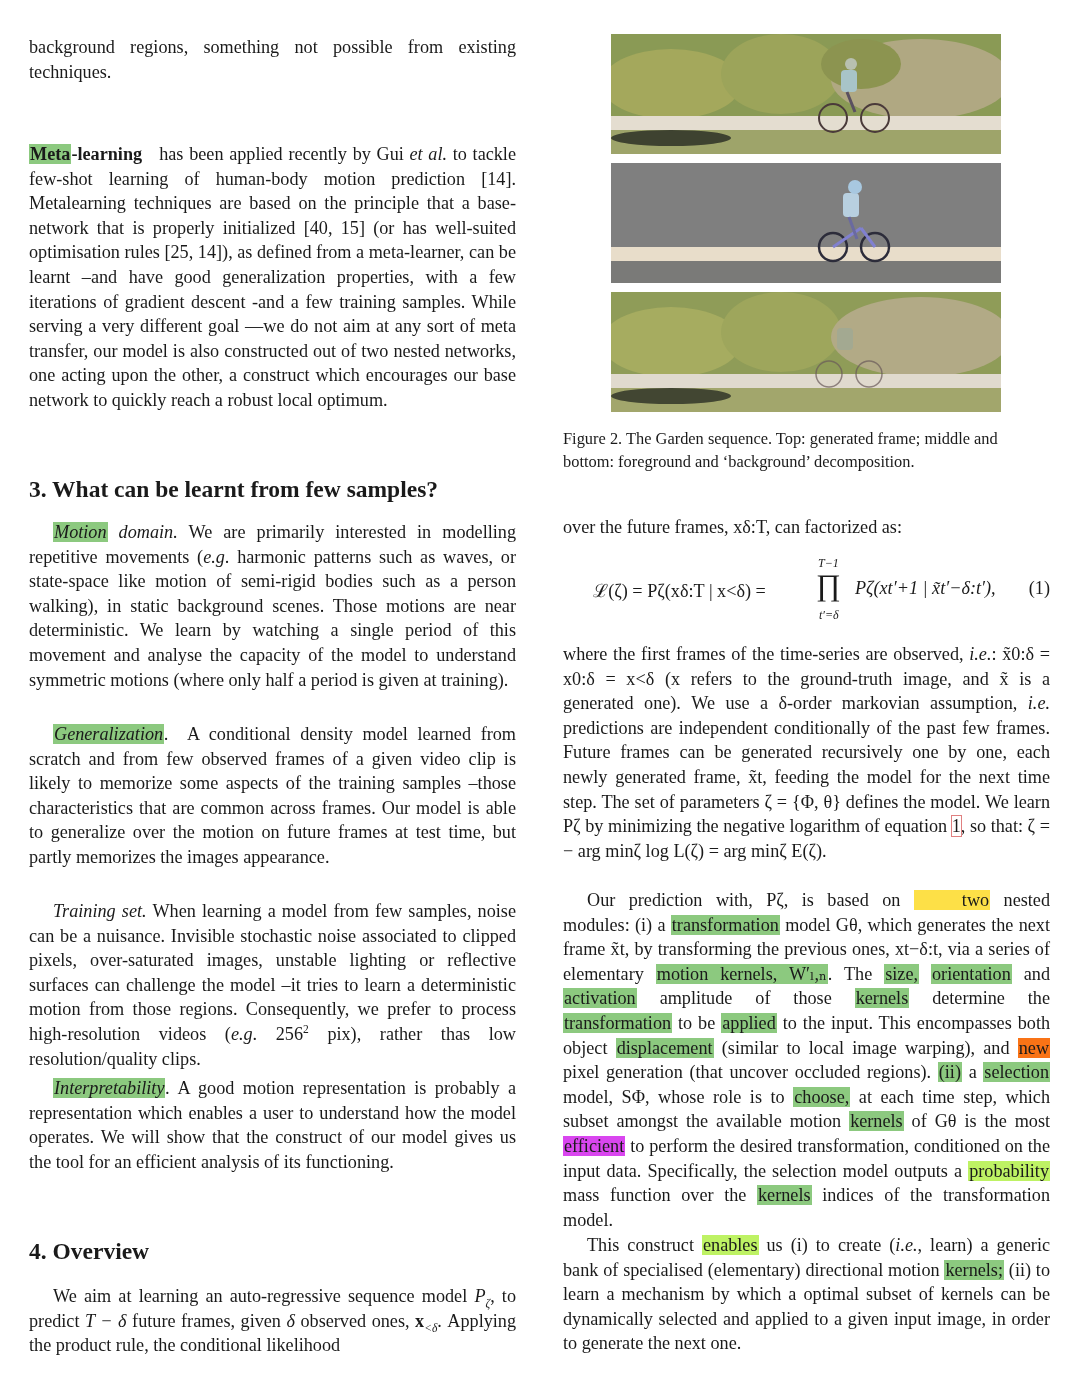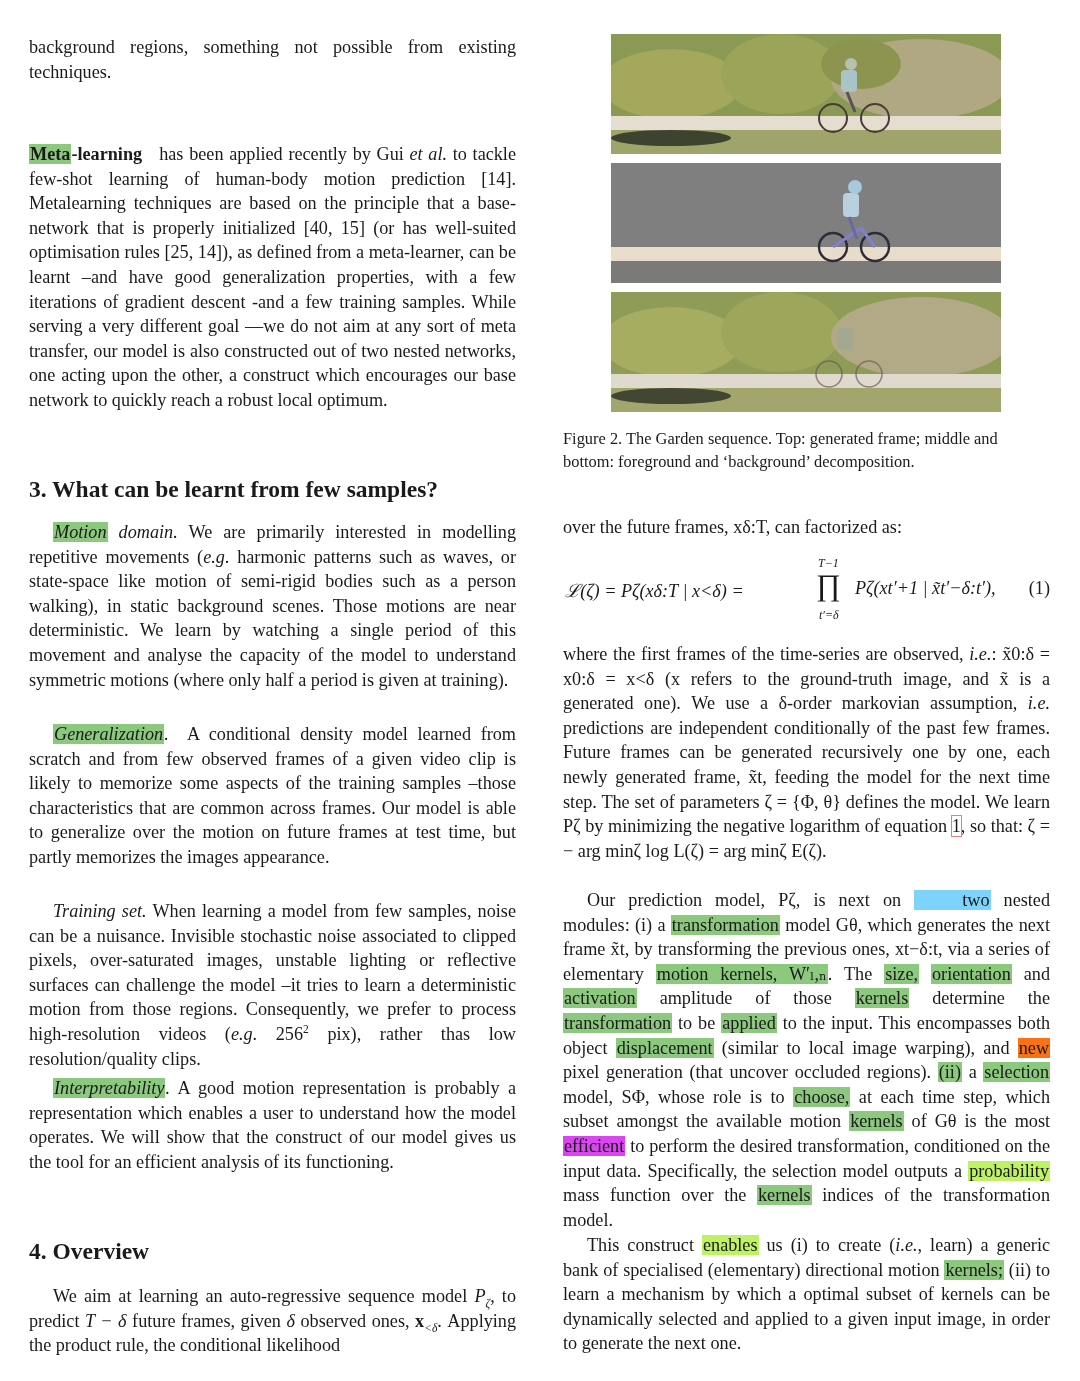--- a/index.html
+++ b/index.html
@@ -126,40 +126,40 @@
   </svg>
 </div>
 
 <div class="col right">
   <p class="caption" style="position:absolute; top:427px; width:487px;">Figure 2. The Garden sequence. Top: generated frame; middle and bottom: foreground and ‘background’ decomposition.</p>
 
   <p class="txt" style="position:absolute; top:515px; width:487px;">over the future frames, xδ:T, can factorized as:</p>
 </div>
 
 <div class="eq" style="top:556px; height:70px;">
-  <div style="position:absolute; left:2px; top:22px; font-style:italic;">ℒ(ζ) = Pζ(xδ:T | x&lt;δ) = </div>
+  <div style="position:absolute; left:30px; top:22px; ">ℒ(ζ) = Pζ(xδ:T | x&lt;δ) = </div>
   <div style="position:absolute; left:255px; top:0; font-size:12px; font-style:italic;">T−1</div>
   <div style="position:absolute; left:253px; top:12px; font-size:30px;">∏</div>
   <div style="position:absolute; left:256px; top:52px; font-size:12px; font-style:italic;">t′=δ</div>
   <div style="position:absolute; left:292px; top:22px; font-style:italic;">Pζ(xt′+1 | x̃t′−δ:t′),</div>
   <div class="eqnum">(1)</div>
 </div>
 
 <div class="col right">
   <p class="txt" style="position:absolute; top:642px; width:487px;">
     <span>where the first frames of the time-series are observed,</span>
     <i>i.e.</i><span>: x̃0:δ = x0:δ = x&lt;δ (x refers to the ground-truth image, and x̃ is a generated one). We use a δ-order markovian assumption,</span>
     <i>i.e.</i>
     <span>predictions are independent conditionally of the past few frames. Future frames can be generated recursively one by one, each newly generated frame, x̃t, feeding the model for the next time step. The set of parameters ζ = {Φ, θ} defines the model. We learn Pζ by minimizing the negative logarithm of equation</span>
     <span class="ref">1</span><span>, so that: ζ = − arg minζ log L(ζ) = arg minζ E(ζ).</span>
   </p>
 
   <p class="txt indent" style="position:absolute; top:888px; width:487px;">
-    <span>Our prediction model, Pζ, is next on</span>
-    <span class="hl" style="background: #7dd3fc; padding-left: 48px;">two</span>
+    <span>Our prediction with, Pζ, is based on</span>
+    <span class="hl" style="background: #fde047; padding-left: 48px;">two</span>
     <span>nested modules: (i) a</span>
     <span class="hl" style="background: rgb(140, 201, 127);">transformation</span>
     <span>model Gθ, which generates the next frame x̃t, by transforming the previous ones, xt−δ:t, via a series of elementary</span>
     <span class="hl" style="background: rgb(140, 201, 127);">motion kernels, W′ₗ,ₙ</span><span>. The</span>
     <span class="hl" style="background: rgb(140, 201, 127);">size,</span>
     <span class="hl" style="background: rgb(140, 201, 127);">orientation</span>
     <span>and</span>
     <span class="hl" style="background: rgb(140, 201, 127);">activation</span>
     <span>amplitude of those</span>
     <span class="hl" style="background: rgb(140, 201, 127);">kernels</span>

